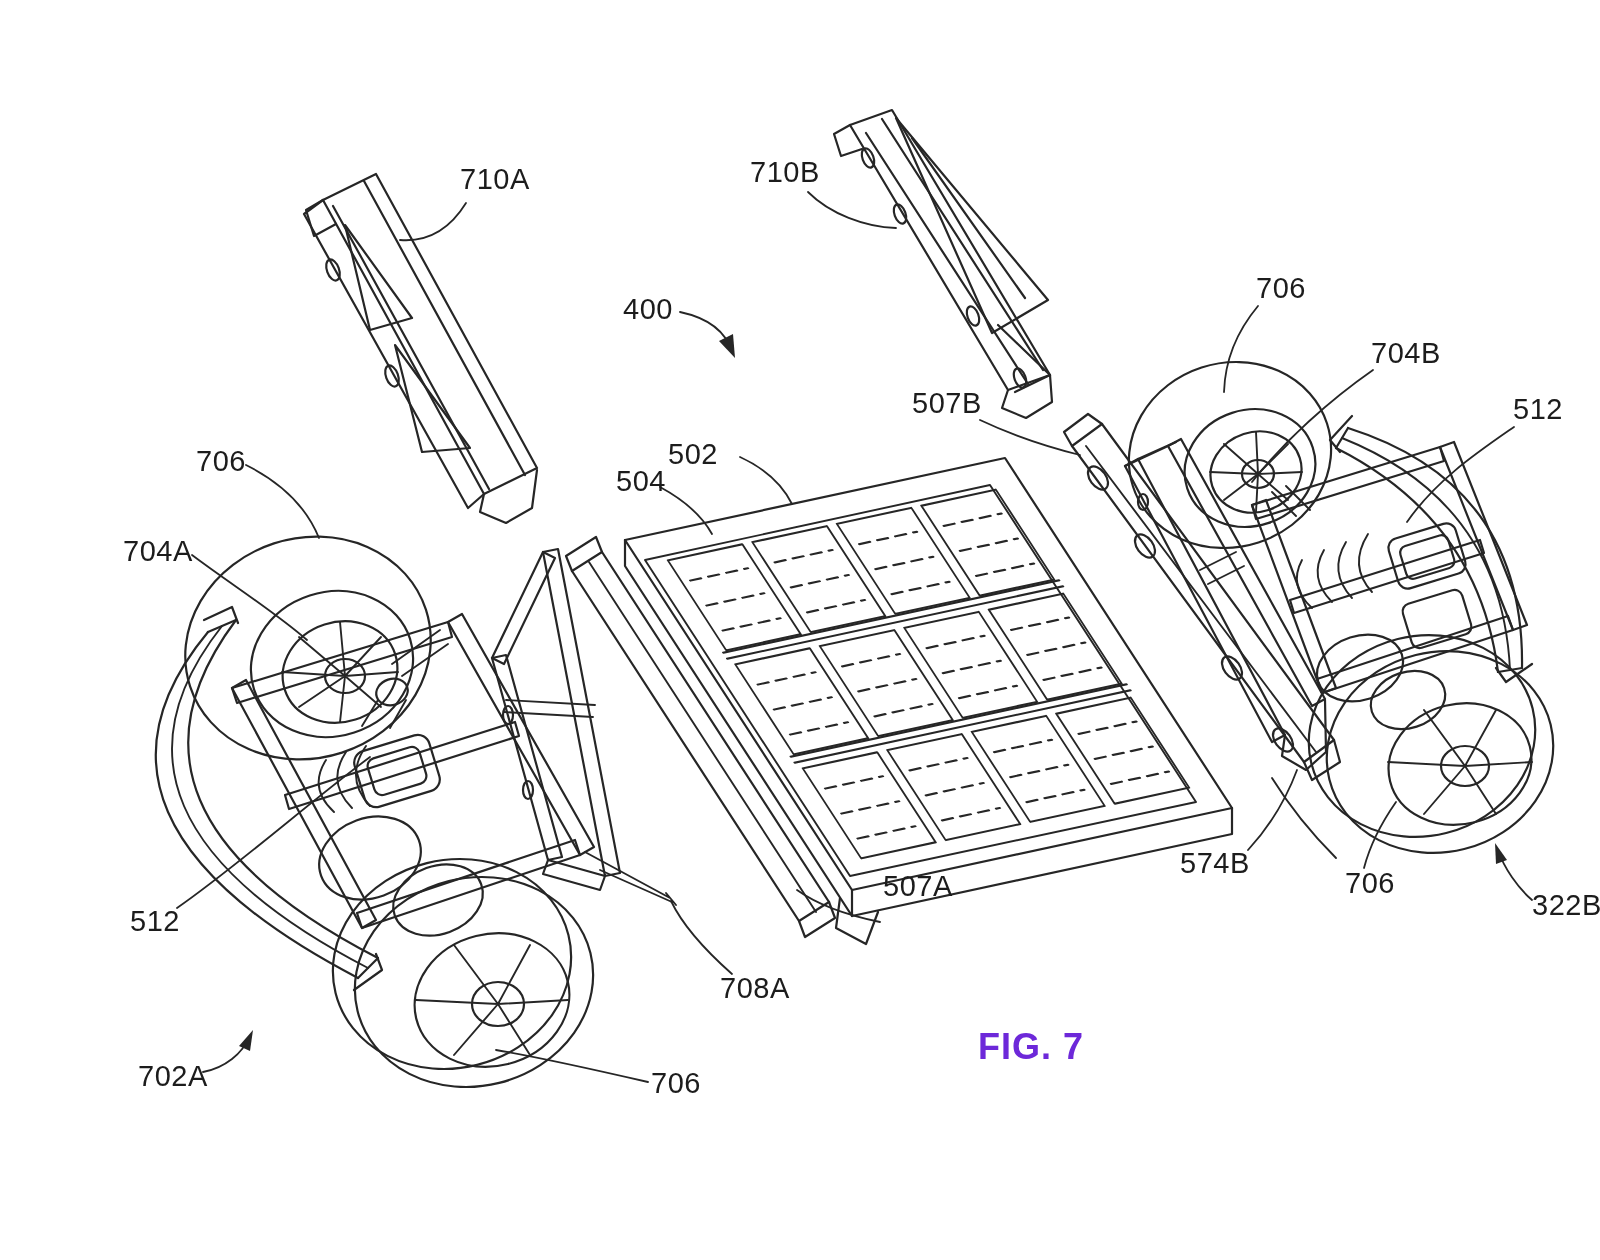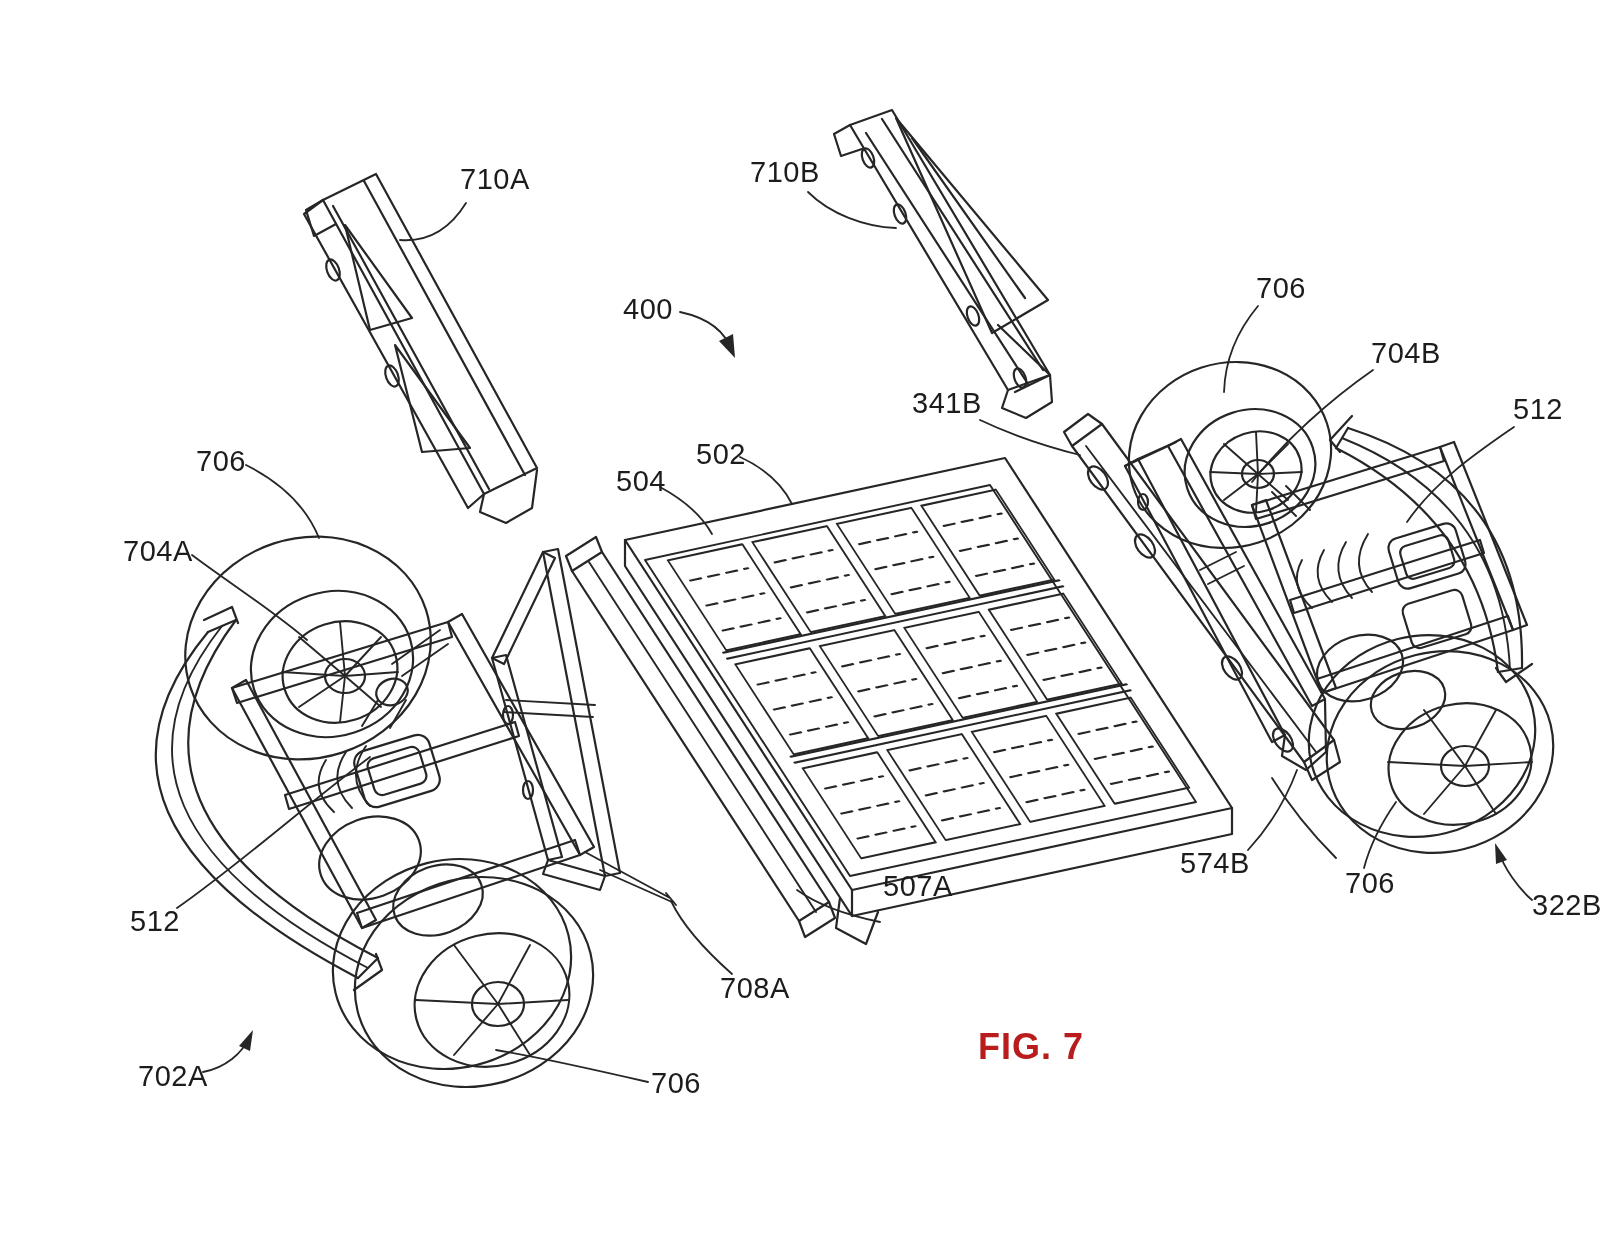--- a/index.html
+++ b/index.html
@@ -1,20 +1,20 @@
 <!DOCTYPE html>
 <html><head>
 <meta charset="utf-8">
 <style>
   html,body{margin:0;padding:0;background:#fff;}
   .stage{position:relative;width:1600px;height:1260px;background:#ffffff;overflow:hidden;
          font-family:"Liberation Sans",sans-serif;margin-left:40px;}
   .stage svg{position:absolute;left:0;top:0;}
   .lbl{position:absolute;font-size:29px;line-height:1;color:#1c1c1c;letter-spacing:.5px;white-space:nowrap;}
-  .caption{position:absolute;font-size:36px;font-weight:bold;color:#b91c1c;letter-spacing:1px;white-space:nowrap;}
+  .caption{position:absolute;font-size:36px;font-weight:bold;color:#6d28d9;letter-spacing:1px;white-space:nowrap;}
   .art{fill:none;stroke:#262626;stroke-width:2.2;stroke-linecap:round;stroke-linejoin:round;}
   .thin{stroke-width:1.9;}
   .leader{fill:none;stroke:#262626;stroke-width:1.8;stroke-linecap:round;}
   .ah{fill:#262626;stroke:none;}
 </style>
 </head>
 <body>
 
 <div class="stage">
 
@@ -223,24 +223,24 @@
     <path class="leader" d="M206,465 C240,482 266,506 279,538"></path>
     <path class="leader" d="M1218,306 C1198,330 1185,360 1184,392"></path>
     <path class="leader" d="M608,1082 C556,1070 504,1058 456,1050"></path>
     <path class="leader" d="M1324,868 C1330,845 1342,822 1356,802"></path>
   </g>
 </svg>
 
   <div class="lbl" style="left:420px;top:165px">710A</div>
   <div class="lbl" style="left:710px;top:158px">710B</div>
   <div class="lbl" style="left:583px;top:295px">400</div>
-  <div class="lbl" style="left:656px;top:440px">502</div>
+  <div class="lbl" style="left:628px;top:440px">502</div>
   <div class="lbl" style="left:576px;top:467px">504</div>
   <div class="lbl" style="left:843px;top:872px">507A</div>
-  <div class="lbl" style="left:872px;top:389px">341B</div>
+  <div class="lbl" style="left:872px;top:389px">507B</div>
   <div class="lbl" style="left:680px;top:974px">708A</div>
   <div class="lbl" style="left:1140px;top:849px">574B</div>
   <div class="lbl" style="left:98px;top:1062px">702A</div>
   <div class="lbl" style="left:1492px;top:891px">322B</div>
   <div class="lbl" style="left:83px;top:537px">704A</div>
   <div class="lbl" style="left:1331px;top:339px">704B</div>
   <div class="lbl" style="left:90px;top:907px">512</div>
   <div class="lbl" style="left:1473px;top:395px">512</div>
   <div class="lbl" style="left:156px;top:447px">706</div>
   <div class="lbl" style="left:1216px;top:274px">706</div>

